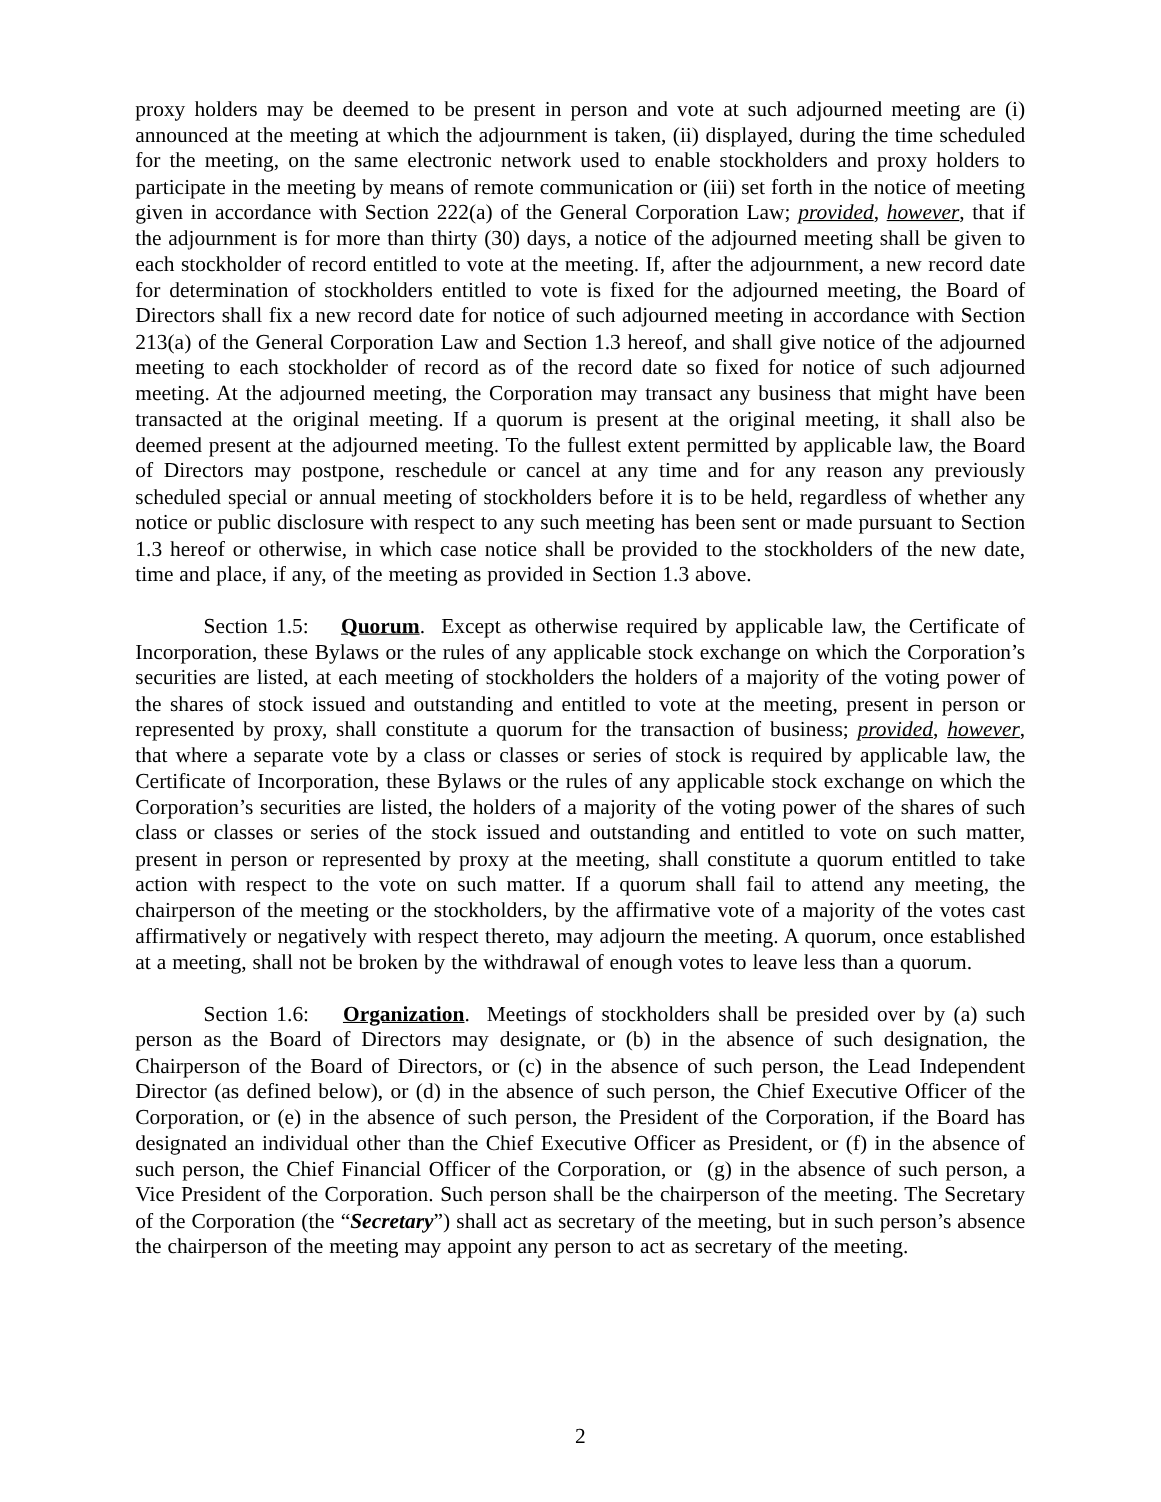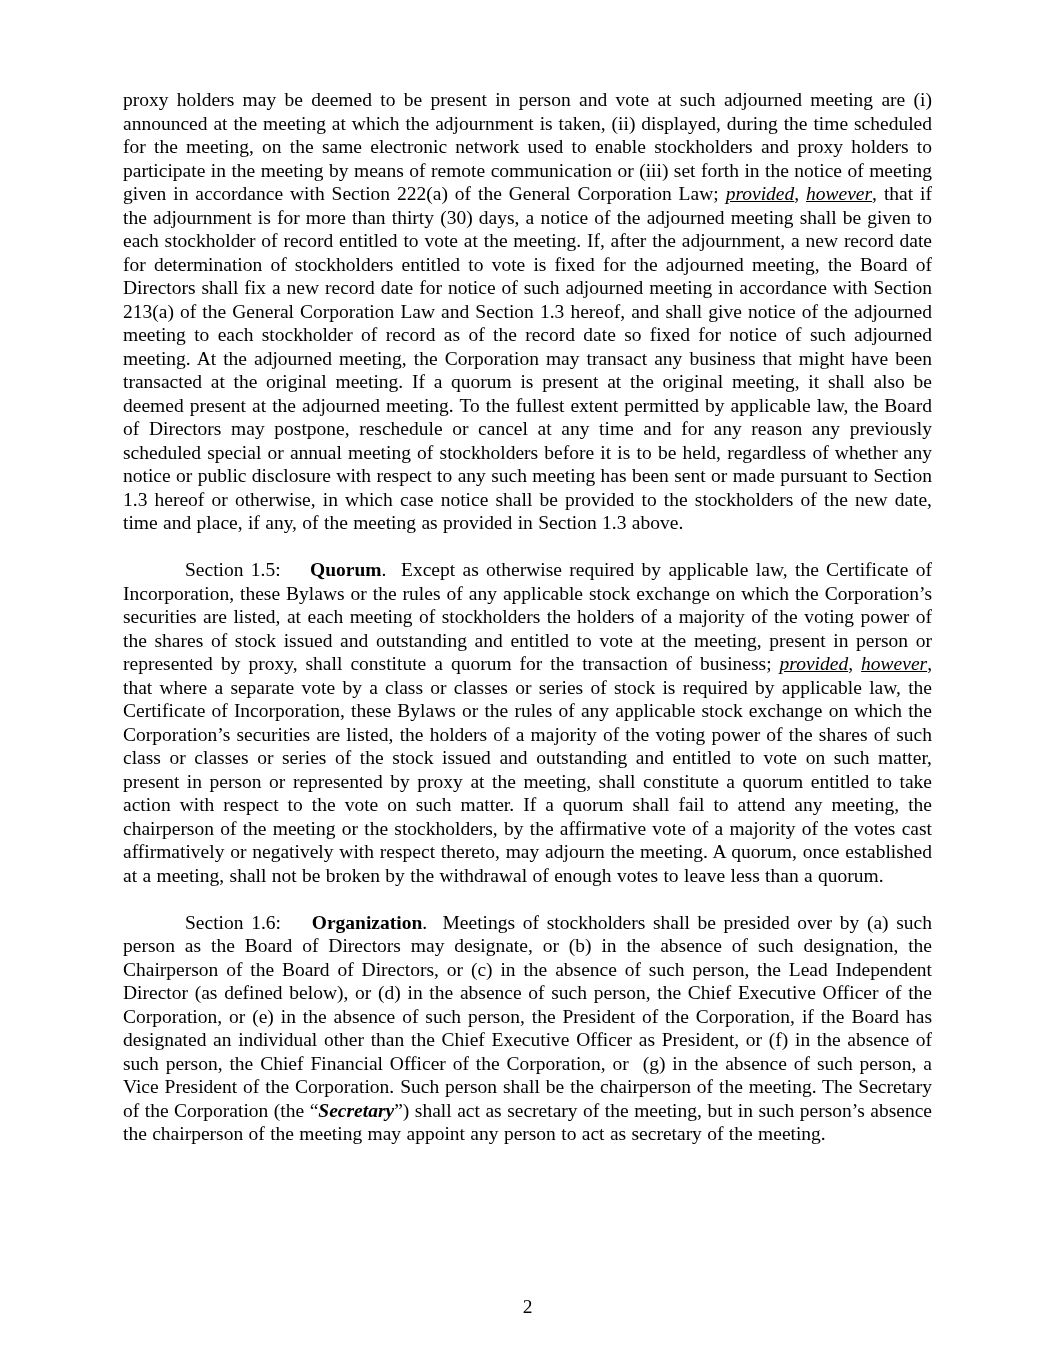--- a/index.html
+++ b/index.html
@@ -31,21 +31,21 @@
     word-spacing: 0.5px;
   }
   p.para:last-child {
     margin-bottom: 0;
   }
   p.para.indent {
     text-indent: 62px;
   }
   .run-n  { }
   .run-b  { font-weight: normal; }
-  .run-bu { font-weight: bold; }
+  .run-bu { font-weight: bold; text-decoration: underline; }
   .run-iu { font-style: italic; text-decoration: underline; }
   .run-bi { font-weight: bold; font-style: italic; }
   .page-number {
     position: absolute;
     bottom: 47px;
     left: 0;
     right: 0;
     text-align: center;
     font-size: 19.5px;
     line-height: 23.5px;

